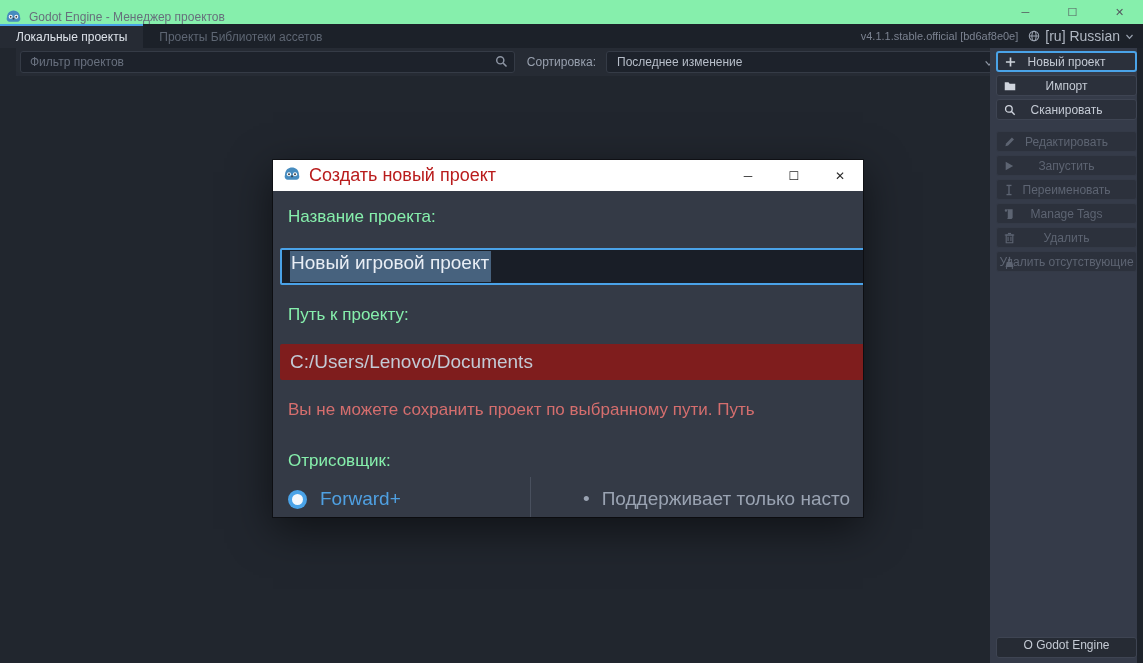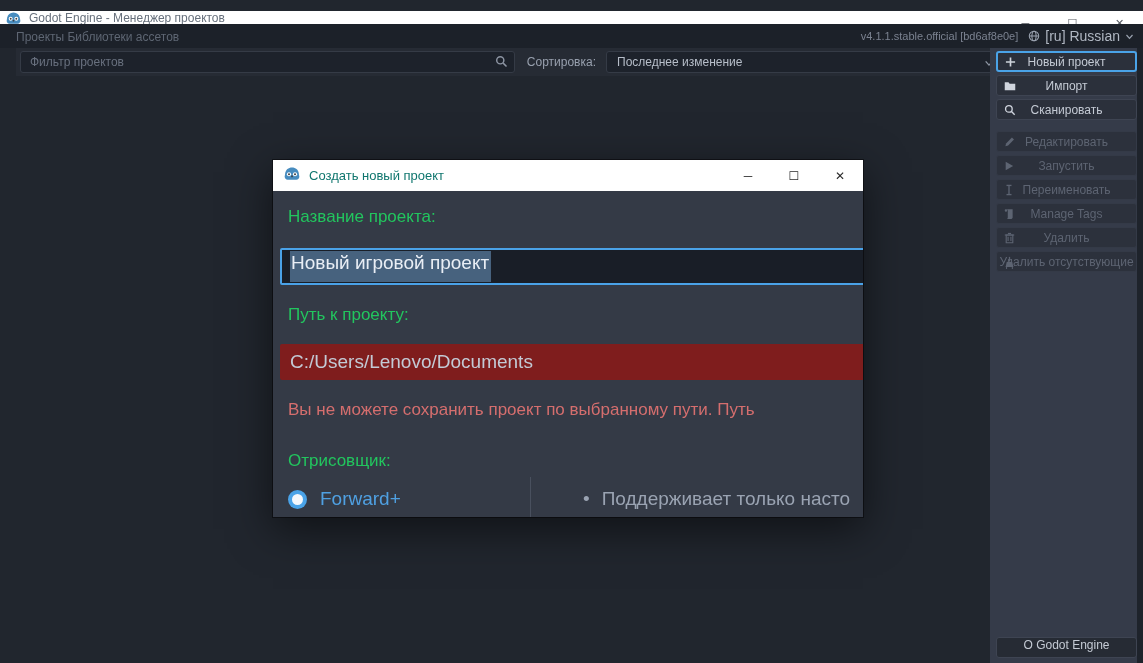--- a/index.html
+++ b/index.html
@@ -4,22 +4,22 @@
 <style>
   * { margin:0; padding:0; box-sizing:border-box; }
   html,body { background:#14171d; }
   .app {
     position:relative; width:1143px; height:663px; overflow:hidden;
     background:#21262e; font-family:"Liberation Sans", sans-serif;
     -webkit-font-smoothing:antialiased;
   }
 
   
-  .titlebar { position:absolute; top:11px; left:0; width:100%; height:24px;
-    background:#ffffff; display:flex; align-items:flex-start; padding-left:6px; }
+  .titlebar { position:absolute; top:0; left:0; width:100%; height:24px;
+    background:#86efac; display:flex; align-items:flex-end; padding-left:6px; }
   .titlebar .app-icon { display:flex; }
   .window-title { font-size:12px; color:#67707c; margin-left:8px; }
   .win-controls { margin-left:auto; display:flex; height:100%; }
   .win-btn { width:47px; height:100%; display:flex; align-items:center;
     justify-content:center; color:#54585f; font-size:11px; cursor:default; }
 
   
   .tabbar { position:absolute; top:24px; left:0; width:100%; height:24px;
     background:#1c2129; display:flex; align-items:stretch; }
   .tab { padding:0 16px; font-size:12px; color:#5e6673; display:flex;
@@ -64,26 +64,26 @@
   .about-btn { position:absolute; left:6px; top:589px; width:141px; height:21px;
     background:#262b34; border:1px solid #3e4452; border-radius:3px;
     display:flex; justify-content:center;
     font-size:12px; color:#c4cad4; cursor:default; }
 
   
   .dialog { position:absolute; left:273px; top:160px; width:590px; height:357px;
     overflow:hidden; box-shadow:0 12px 40px rgba(0,0,0,.55), 0 0 0 1px rgba(0,0,0,.45); }
   .dlg-titlebar { height:31px; background:#ffffff; display:flex;
     align-items:center; padding-left:11px; }
-  .dlg-title { font-size:13px; color:#0f766e; margin-left:9px; }
+  .dlg-title { font-size:18px; color:#b91c1c; margin-left:9px; }
   .dlg-controls { margin-left:auto; display:flex; height:100%; }
   .dlg-btn { width:46px; height:100%; display:flex; align-items:center;
     justify-content:center; color:#2a2a2a; font-size:12px; cursor:default; }
   .dlg-body { position:relative; height:326px; background:#343a46; }
-  .dlg-label { position:absolute; left:15px; font-size:17px; color:#22c55e; }
+  .dlg-label { position:absolute; left:15px; font-size:17px; color:#86efac; }
   .name-input { position:absolute; left:7px; top:57px; width:600px; height:37px;
     background:#191e27; border:2px solid #4aa2e8; border-radius:2px;
     display:flex; align-items:center; padding-left:8px; font-size:19px;
     color:#e9eef5; white-space:nowrap; }
   .name-input .selected { background:#47627e; padding:1px 2px 8px 1px; }
   .path-input { position:absolute; left:7px; top:153px; width:600px; height:36px;
     background:#7f1d1d; border-radius:2px; display:flex; align-items:center;
     padding-left:10px; font-size:19px; color:#c3cad5; white-space:nowrap; }
   .error-text { position:absolute; left:15px; top:209px; font-size:17px;
     color:#d56e6e; white-space:nowrap; }
@@ -117,20 +117,21 @@
     </span>
     <span class="window-title">Godot Engine - Менеджер проектов</span>
     <div class="win-controls">
       <span class="win-btn">─</span>
       <span class="win-btn">☐</span>
       <span class="win-btn">✕</span>
     </div>
   </div>
 
   <div class="tabbar">
+    <div class="tab active">Локальные проекты</div>
     <div class="tab">Проекты Библиотеки ассетов</div>
     <div class="tab-right">
       <span class="version">v4.1.1.stable.official [bd6af8e0e]</span>
       <span class="lang">
         <svg width="12" height="12" viewBox="0 0 16 16" fill="none" stroke="currentColor" stroke-width="1.4">
             <circle cx="8" cy="8" r="6.3"></circle>
             <ellipse cx="8" cy="8" rx="2.8" ry="6.3"></ellipse>
             <line x1="1.7" y1="8" x2="14.3" y2="8"></line>
           </svg>
         <span>[ru] Russian</span>

